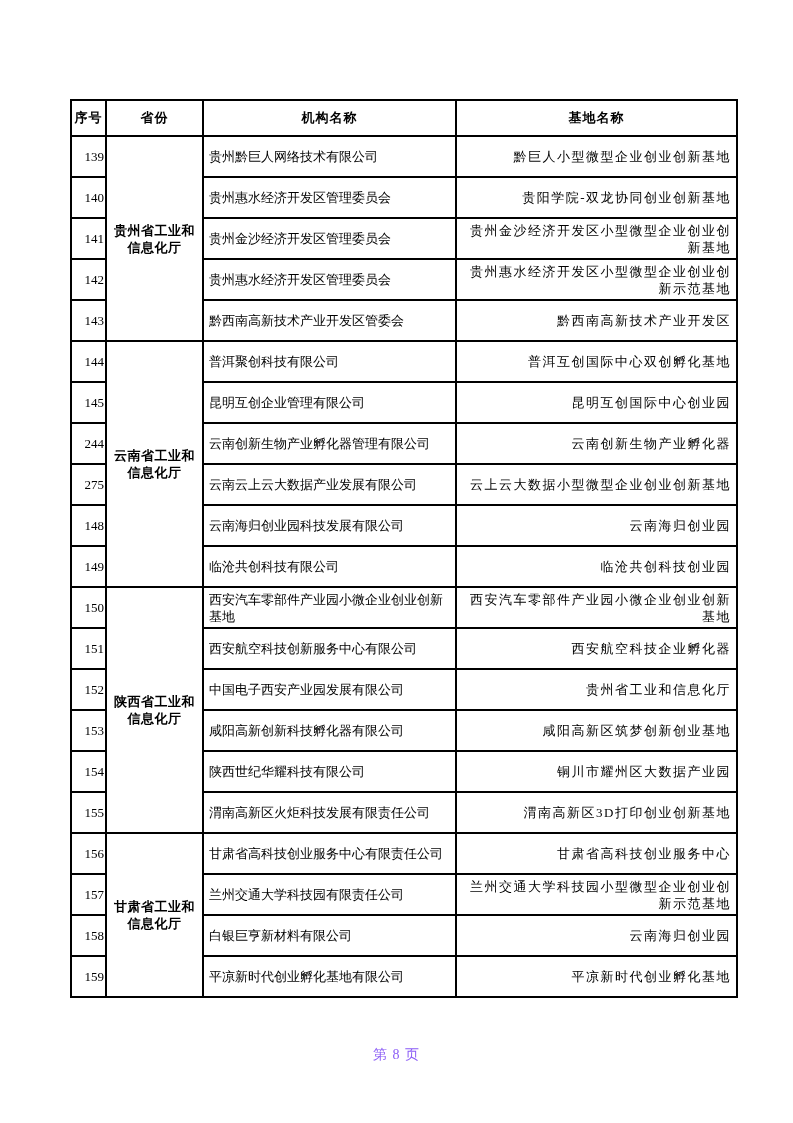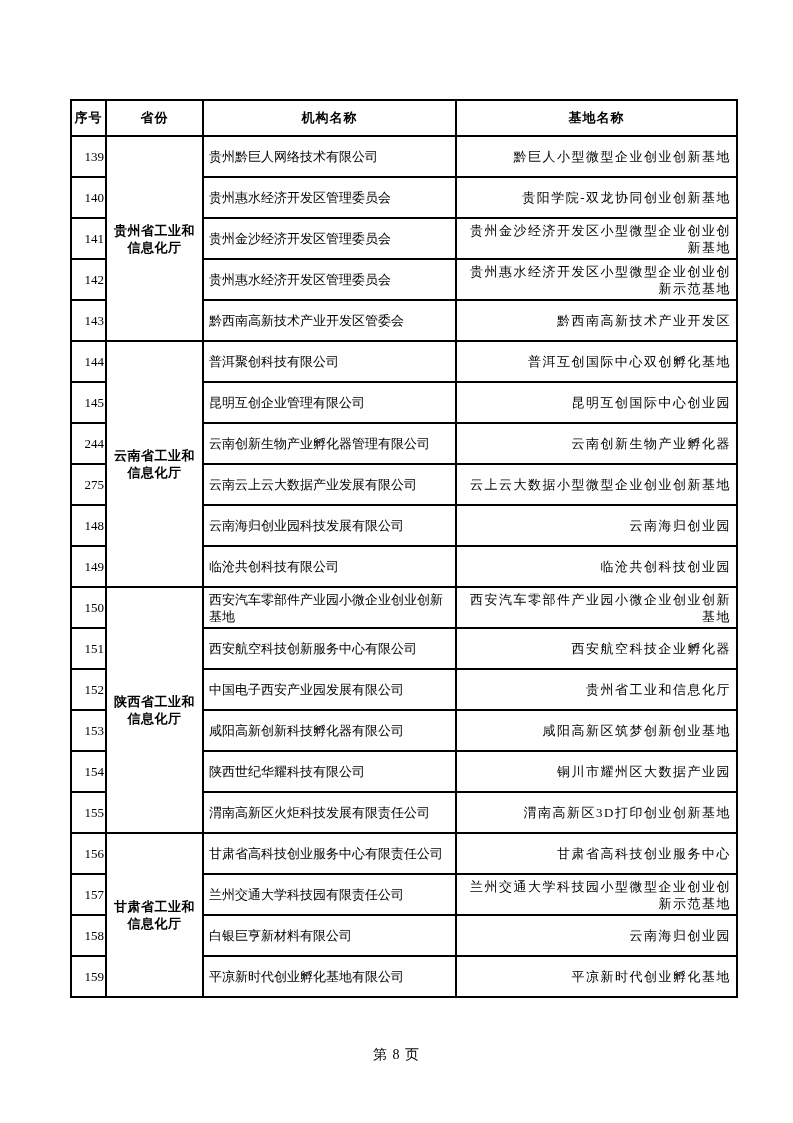--- a/index.html
+++ b/index.html
@@ -64,21 +64,21 @@
     letter-spacing: 1.5px;
   }
   .footer {
     position: absolute;
     left: 0;
     top: 1046px;
     width: 100%;
     text-align: center;
     font-size: 14px;
     letter-spacing: 1px;
-    color: #000000;
+    color: #8b5cf6;
   }
 </style>
 </head>
 <body>
 
 <div class="page">
 
   <table class="doc-table">
     <colgroup>
       <col style="width:35px">

